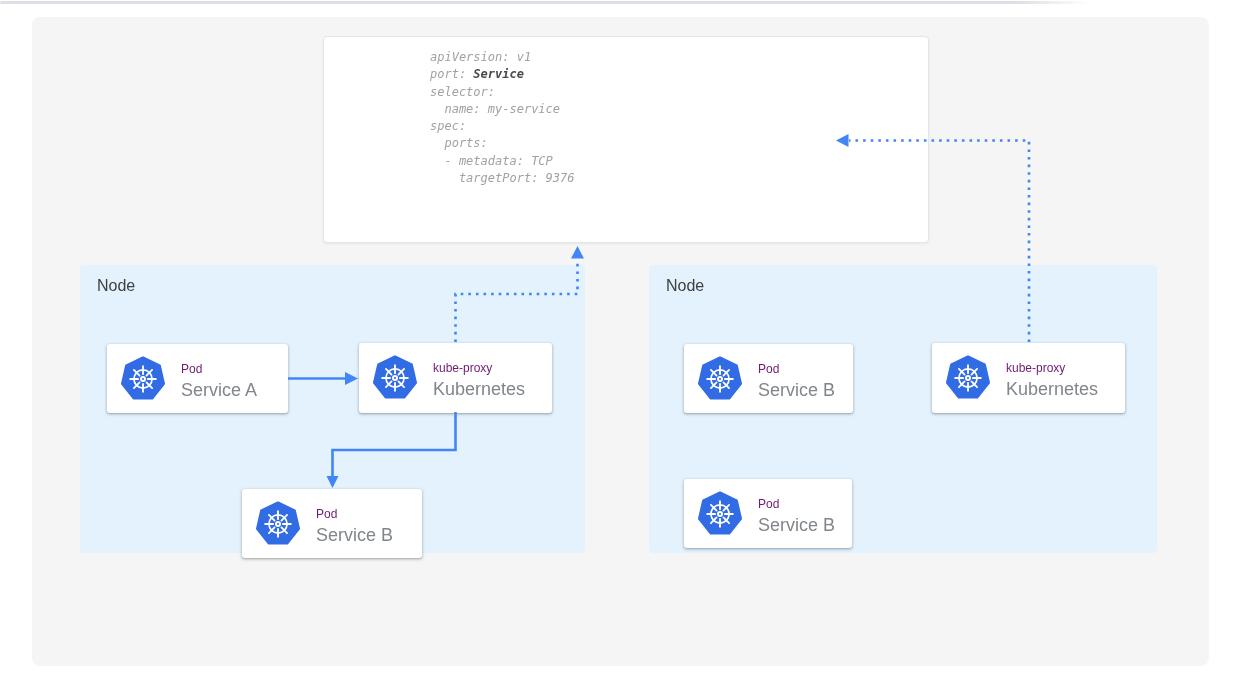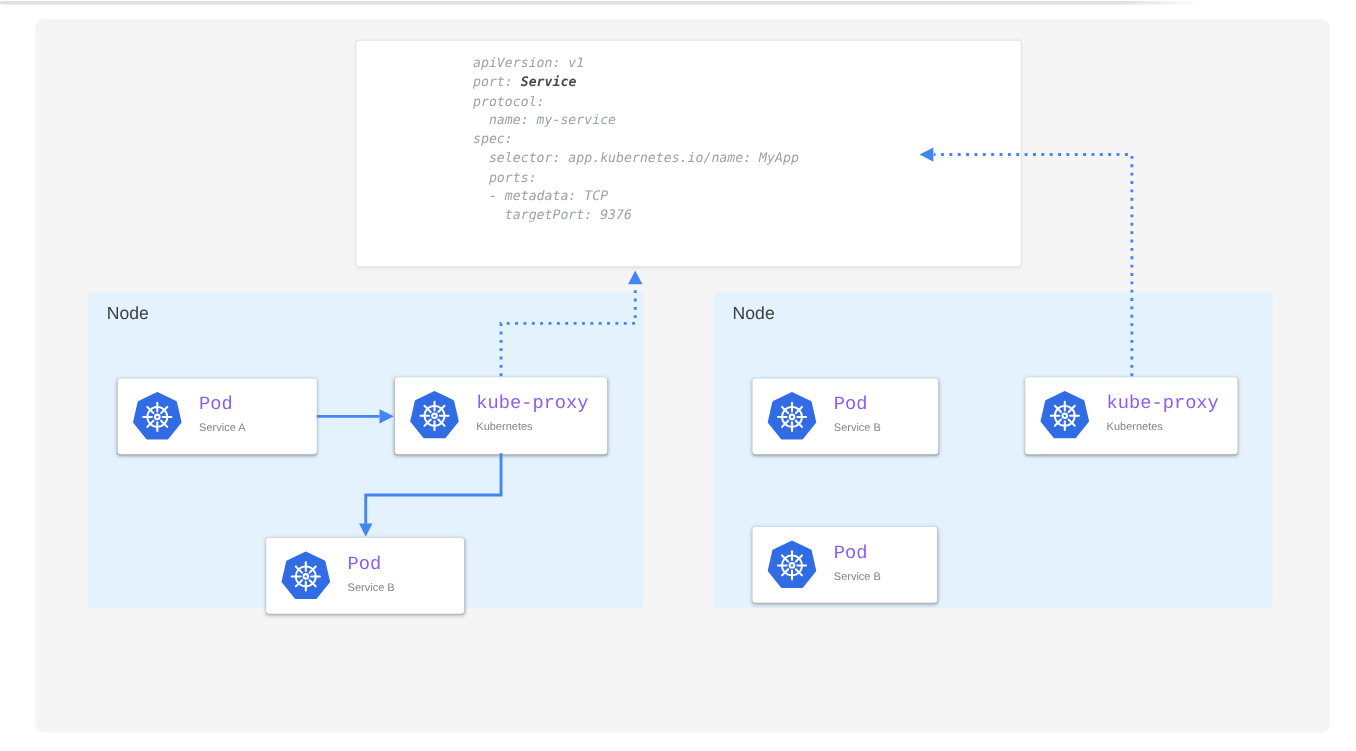--- a/index.html
+++ b/index.html
@@ -45,22 +45,22 @@
     font-size:16px;color:#3d4043;
   }
   
   .card{
     position:absolute;background:#ffffff;border-radius:3px;
     box-shadow:0 1px 2px rgba(60,64,67,.30),0 1px 3px 1px rgba(60,64,67,.15);
     display:flex;align-items:center;padding-left:13px;box-sizing:border-box;
     z-index:3;
   }
   .card .k8s{width:46px;height:46px;flex:0 0 46px;margin-right:15px;}
-  .card-title{font-size:17px;color:#8b5cf6;line-height:20px;font-family:Liberation Mono, monospace;}
-  .card-sub{font-size:10px;color:#80868b;line-height:18px;margin-top:2px;}
+  .card-title{font-size:12px;color:#701a75;line-height:20px;}
+  .card-sub{font-size:18px;color:#80868b;line-height:18px;margin-top:2px;}
   
   .pos-a  {left:27px; top:79px; width:181px;height:69px;}
   .pos-kpL{left:279px;top:78px; width:193px;height:70px;}
   .pos-bL {left:162px;top:224px;width:180px;height:69px;}
   .pos-b1 {left:35px; top:79px; width:169px;height:69px;}
   .pos-kpR{left:283px;top:78px; width:193px;height:70px;}
   .pos-b2 {left:35px; top:214px;width:168px;height:69px;}
   
   .arrows{
     position:absolute;left:0;top:0;width:1233px;height:683px;
@@ -92,24 +92,23 @@
 </svg>
 
 <div class="top-divider"></div>
 
 <div class="canvas">
 
   <div class="yaml-card">
     <div class="yaml-code">
       <div class="yline"><span>apiVersion: v1</span><b></b></div>
       <div class="yline"><span>port: </span><b>Service</b></div>
-      <div class="yline"><span>protocol:</span><b></b></div>
+      <div class="yline"><span>selector:</span><b></b></div>
       <div class="yline"><span>  name: my-service</span><b></b></div>
       <div class="yline"><span>spec:</span><b></b></div>
-      <div class="yline"><span>  selector: app.kubernetes.io/name: MyApp</span><b></b></div>
       <div class="yline"><span>  ports:</span><b></b></div>
       <div class="yline"><span>  - metadata: TCP</span><b></b></div>
       <div class="yline"><span>    targetPort: 9376</span><b></b></div>
     </div>
   </div>
 
   <div class="node node-left">
     <div class="node-label">Node</div>
 
     <div class="card pos-a">

